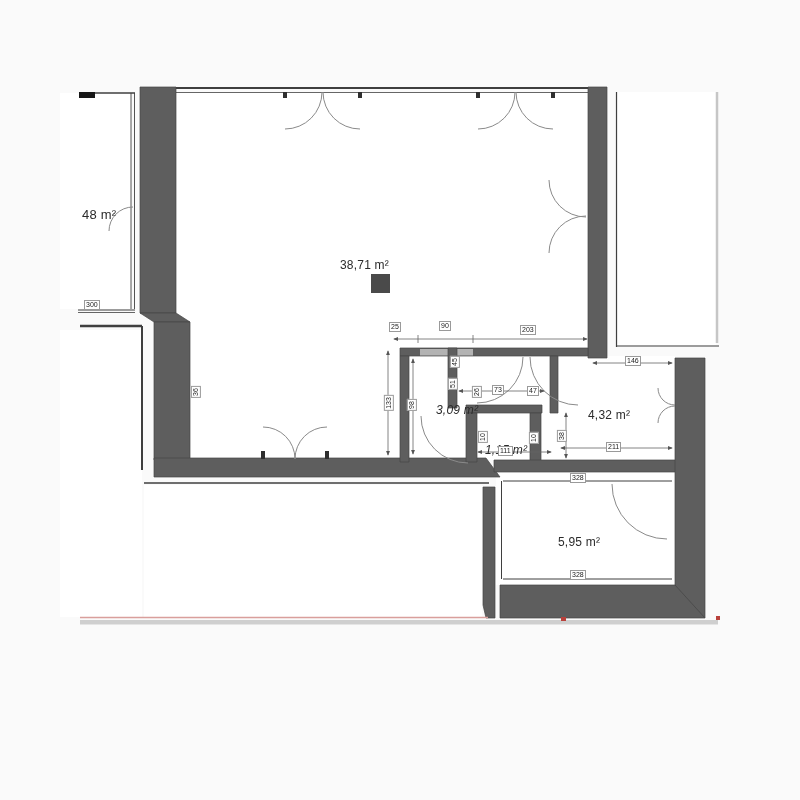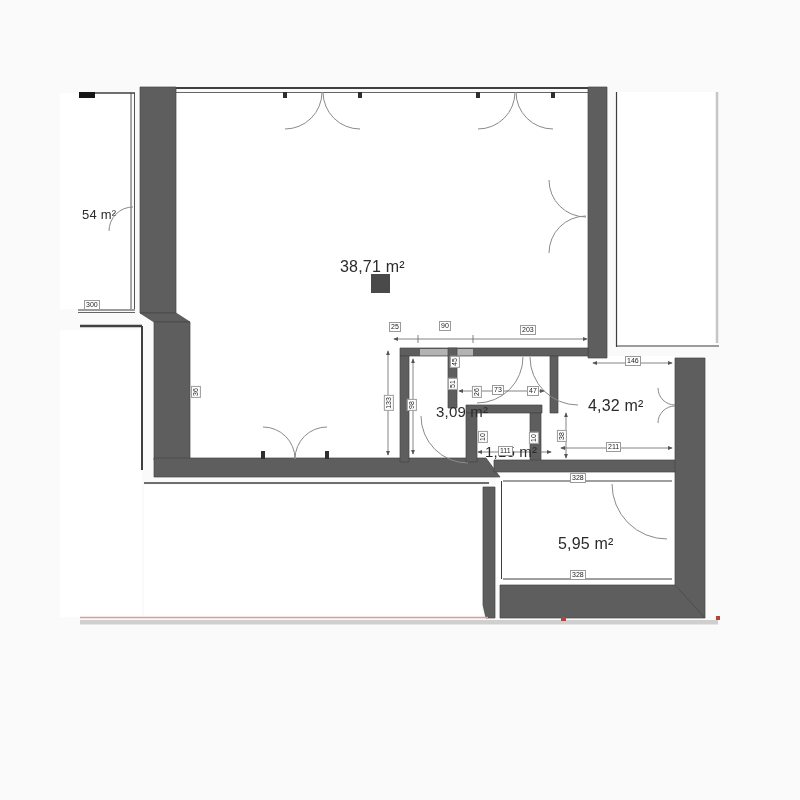--- a/index.html
+++ b/index.html
@@ -15,23 +15,23 @@
   .thin{stroke:#3f3f3f;fill:none;}
   .lightline{stroke:#c6c6c6;fill:none;}
   .arc{stroke:#8a8a8a;stroke-width:1;fill:none;}
   .dimline{stroke:#666;stroke-width:.8;fill:none;}
   .nub{fill:#2e2e2e;stroke:none;}
   .slab{fill:var(--slab,#cfcfcf);stroke:none;}
   .accent{stroke:var(--accent_line,#d99f9c);stroke-width:1.6;fill:none;}
   .reddot{fill:var(--marker,#b9413b);stroke:none;}
   .arealabel{
     position:absolute;color:#2b2b2b;white-space:nowrap;
-    font-size:16px;letter-spacing:.2px;
+    font-size:12px;letter-spacing:.2px;
   }
-  .arealabel.small{font-size:15px;}
+  .arealabel.small{font-size:12px;font-style:italic;}
   .areamarker{position:absolute;width:19px;height:19px;background:#4a4a4a;}
   .blackblock{position:absolute;left:79px;top:92px;width:16px;height:6px;background:#161616;}
   .dimbox{
     position:absolute;background:#ffffff;border:1px solid #9a9a9a;color:#222;
     font-size:7px;line-height:8px;padding:0 1px;white-space:nowrap;text-align:center;
   }
   .dimbox.v{transform:rotate(-90deg);}
 </style>
 </head>
 <body>
@@ -133,26 +133,26 @@
       <line class="dimline" x1="593" y1="363" x2="672" y2="363" marker-start="url(#arr)" marker-end="url(#arr)"></line>
       <line class="dimline" x1="459" y1="391" x2="544" y2="391" marker-start="url(#arr)" marker-end="url(#arr)"></line>
       <line class="dimline" x1="478" y1="452" x2="551" y2="452" marker-start="url(#arr)" marker-end="url(#arr)"></line>
       <line class="dimline" x1="561" y1="448" x2="672" y2="448" marker-start="url(#arr)" marker-end="url(#arr)"></line>
       <line class="dimline" x1="566" y1="413" x2="566" y2="458" marker-start="url(#arr)" marker-end="url(#arr)"></line>
     </g>
   </svg>
 
   <div class="blackblock"></div>
 
-  <div class="arealabel" style="left:82px;top:207px;font-size:13px">54 m²</div>
+  <div class="arealabel" style="left:82px;top:207px;font-size:13px">48 m²</div>
   <div class="arealabel" style="left:340px;top:258px">38,71 m²</div>
   <div class="areamarker" style="left:371px;top:274px"></div>
   <div class="arealabel small" style="left:436px;top:403px">3,09 m²</div>
   <div class="arealabel small" style="left:485px;top:443px">1,15 m²</div>
-  <div class="arealabel" style="left:588px;top:397px">4,32 m²</div>
+  <div class="arealabel" style="left:588px;top:408px">4,32 m²</div>
   <div class="arealabel" style="left:558px;top:535px">5,95 m²</div>
 
   <div class="dimbox" style="left:389px;top:322px">25</div>
   <div class="dimbox" style="left:439px;top:321px">90</div>
   <div class="dimbox" style="left:520px;top:325px">203</div>
   <div class="dimbox" style="left:625px;top:356px">146</div>
   <div class="dimbox" style="left:84px;top:300px">300</div>
   <div class="dimbox" style="left:492px;top:385px">73</div>
   <div class="dimbox" style="left:527px;top:386px">47</div>
   <div class="dimbox v" style="left:471px;top:387px">26</div>

